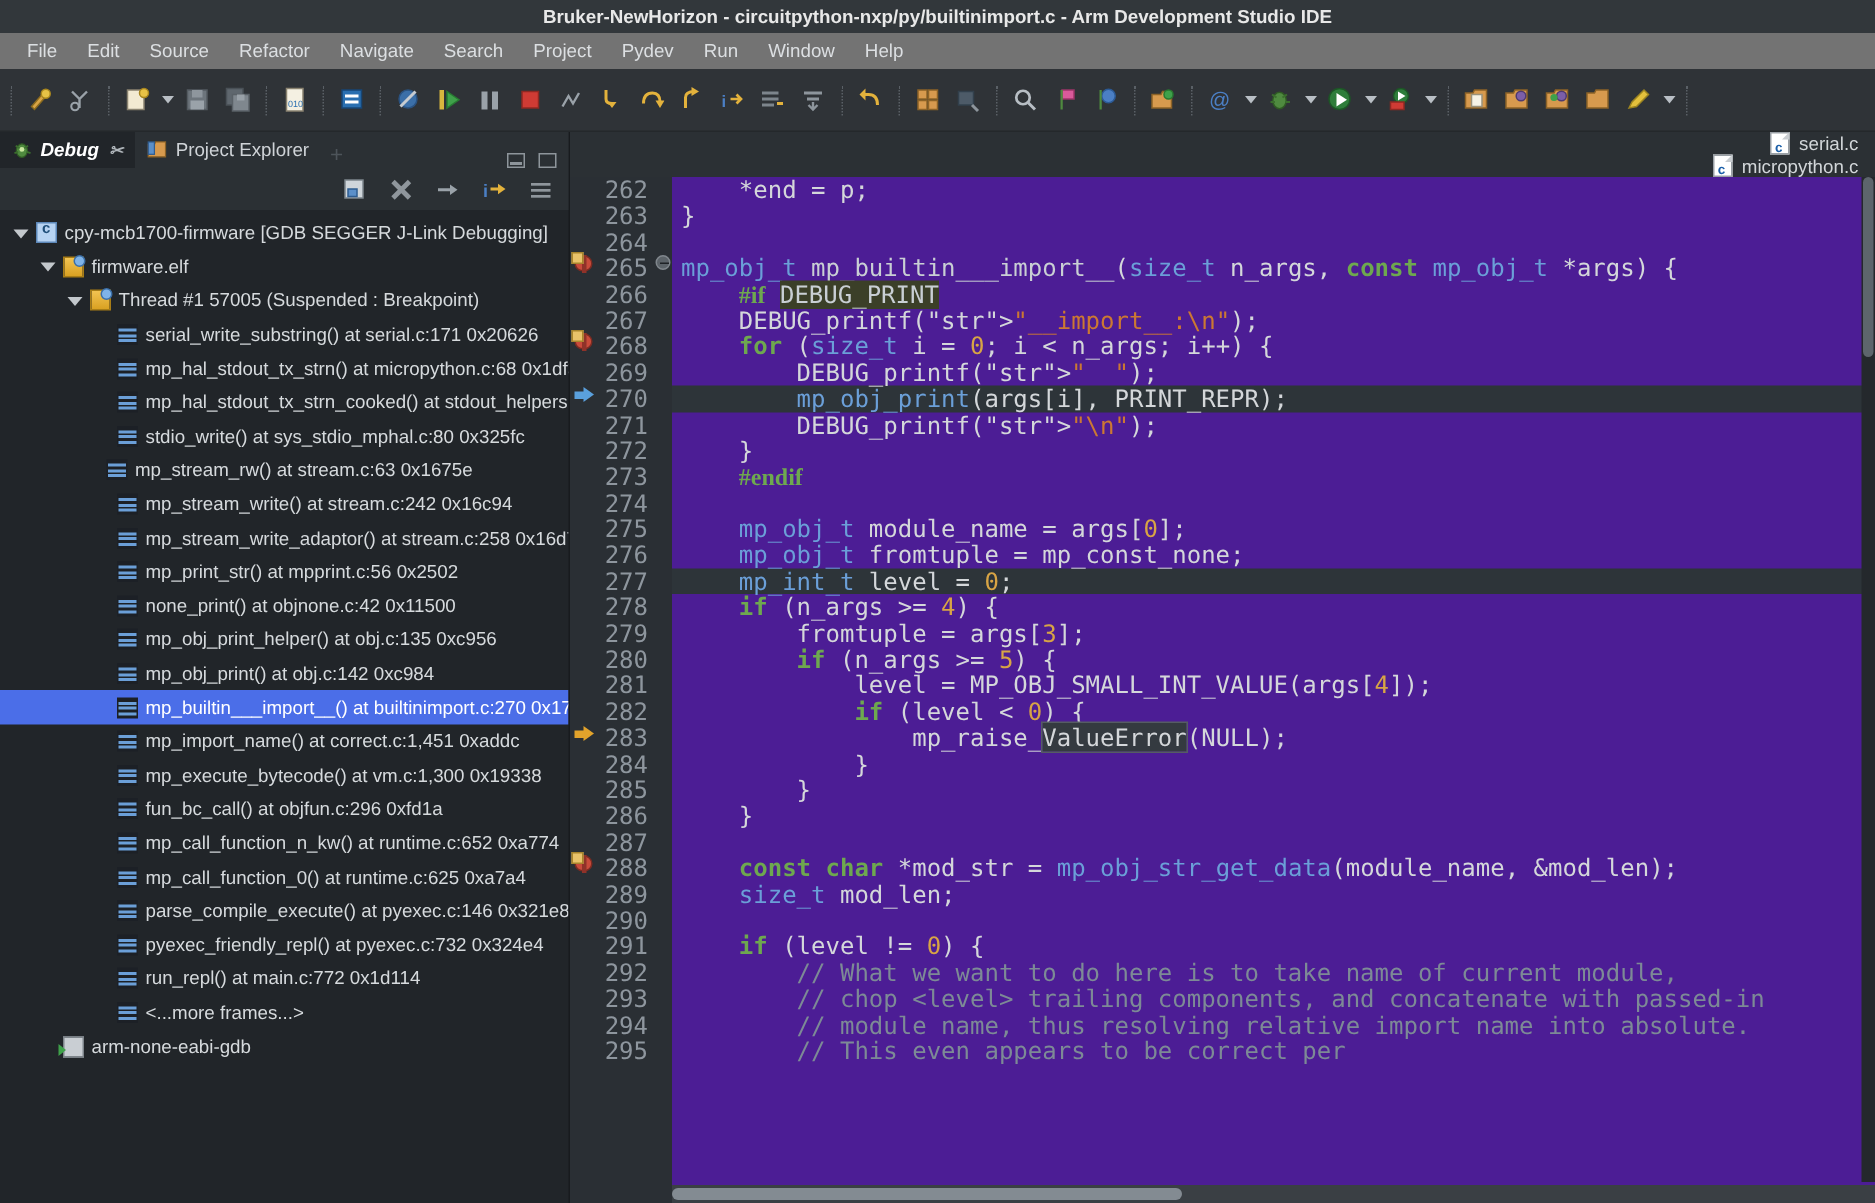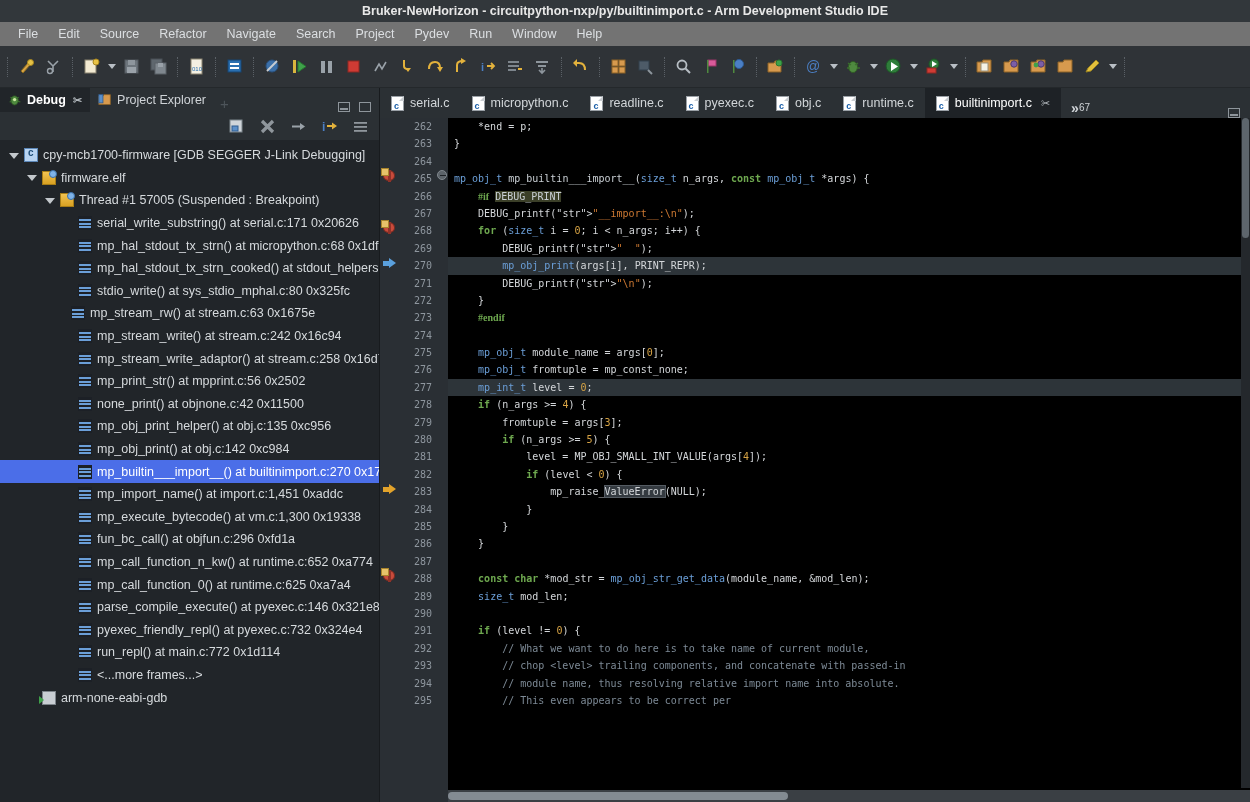--- a/index.html
+++ b/index.html
@@ -45,21 +45,21 @@
   .ic { width:17px; height:17px; position:relative; display:block; }
   
   .main { display:flex; height:714px; }
   
   .left { width:380px; background:#212529; display:flex; flex-direction:column;
           border-right:1px solid #181b1e; }
   .viewtabs { height:24px; background:#2b3034; display:flex; align-items:flex-end;
               position:relative; }
   .vtab { height:24px; display:flex; align-items:center; gap:5px;
           padding:0 8px; font-size:12.5px; color:#cfd3d7; }
-  .vtab.active { background:#212529; color:#ffffff; font-weight:bold; }
+  .vtab.active { background:#212529; color:#ffffff; font-weight:bold;font-style:italic; }
   .vtab .cls { font-size:11px; color:#b0b6bb; margin-left:2px; }
   .vtabs-right { margin-left:auto; display:flex; align-items:center; gap:9px;
                  padding-right:8px; }
   .mini-btn { width:12px; height:10px; border:1px solid #8e959b; position:relative; }
   .mini-btn.min:after { content:""; position:absolute; left:1px; right:1px;
                         bottom:1px; height:2px; background:#8e959b; }
   .view-toolbar { height:28px; background:#2b3034; display:flex;
                   align-items:center; justify-content:flex-end;
                   gap:14px; padding-right:10px; }
   .vt-ic { width:17px; height:17px; position:relative; }
@@ -89,41 +89,41 @@
      width:6px; height:6px; border-radius:50%; background:#7fb3e8;
      border:1px solid #3b6fa8; }
   .ic-gdb { background:#c9ced3; border:1px solid #7d848a; }
   .ic-gdb:after { content:""; position:absolute; left:-4px; top:4px;
      border-top:4px solid transparent; border-bottom:4px solid transparent;
      border-left:5px solid #3fa14a; }
   
   .right { flex:1; display:flex; flex-direction:column; background:#1e2226;
            min-width:0; }
   .edtabs { height:30px; background:#2b3034; display:flex; align-items:flex-end;
-            position:relative; }
+            position:relative;flex-direction:column; }
   .etab { height:30px; display:flex; align-items:center; gap:6px;
           padding:0 11px; font-size:12.5px; color:#d2d6d9; white-space:nowrap; }
   .etab.active { background:#1e2226; color:#ffffff; }
   .etab .cls { font-size:11px; color:#b0b6bb; margin-left:3px; }
   .etab-more { display:flex; align-items:flex-end; padding:0 6px 5px 10px;
                font-size:12.5px; color:#cfd3d7; }
   .etab-more b { font-size:14px; line-height:10px; }
   .etab-more sub { font-size:10px; }
   .edtabs-right { margin-left:auto; display:flex; align-items:center;
                   padding-right:10px; }
   .ic-cfile { width:13px; height:15px; background:#ffffff; border:1px solid #9aa0a6;
               position:relative; flex:none; }
   .ic-cfile:before { content:""; position:absolute; right:-1px; top:-1px;
      border-left:5px solid transparent; border-bottom:5px solid #c9cdd1; }
   .ic-cfile:after { content:"c"; position:absolute; left:2px; bottom:-1px;
      font-size:9px; color:#1b5fa8; font-weight:bold; line-height:10px; }
   
   .editor { flex:1; display:flex; position:relative; overflow:hidden;
-            background:#000000;
-            font-family:"DejaVu Sans Mono", monospace; font-size:10px; }
+            background:#4c1d95;
+            font-family:"DejaVu Sans Mono", monospace; font-size:16px; }
   .bpcol { width:20px; background:#2a2f34; flex:none; position:relative; }
   .gutter { width:36px; background:#2a2f34; flex:none; text-align:right;
             color:#8e969e; padding-right:4px; }
   .foldcol { width:12px; background:#2a2f34; flex:none; position:relative; }
   .codecol { flex:1; position:relative; min-width:0; overflow:hidden; }
   .ln { height:17.4px; line-height:17.4px; white-space:pre; }
   .ln.hl { background:#2d3439; }
   .codecol .ln { padding-left:6px; }
   
   .kw   { color:#6ea84f; font-weight:bold; }
@@ -565,21 +565,21 @@
           <span class="tico ic-frame">
             <span></span>
           </span>
           <span>mp_builtin___import__() at builtinimport.c:270 0x174</span>
         </div>
         <div class="trow" style="padding-left: 62px;">
           <span class="twist"></span>
           <span class="tico ic-frame">
             <span></span>
           </span>
-          <span>mp_import_name() at import.c:1,451 0xaddc</span>
+          <span>mp_import_name() at correct.c:1,451 0xaddc</span>
         </div>
         <div class="trow" style="padding-left: 62px;">
           <span class="twist"></span>
           <span class="tico ic-frame">
             <span></span>
           </span>
           <span>mp_execute_bytecode() at vm.c:1,300 0x19338</span>
         </div>
         <div class="trow" style="padding-left: 62px;">
           <span class="twist"></span>

